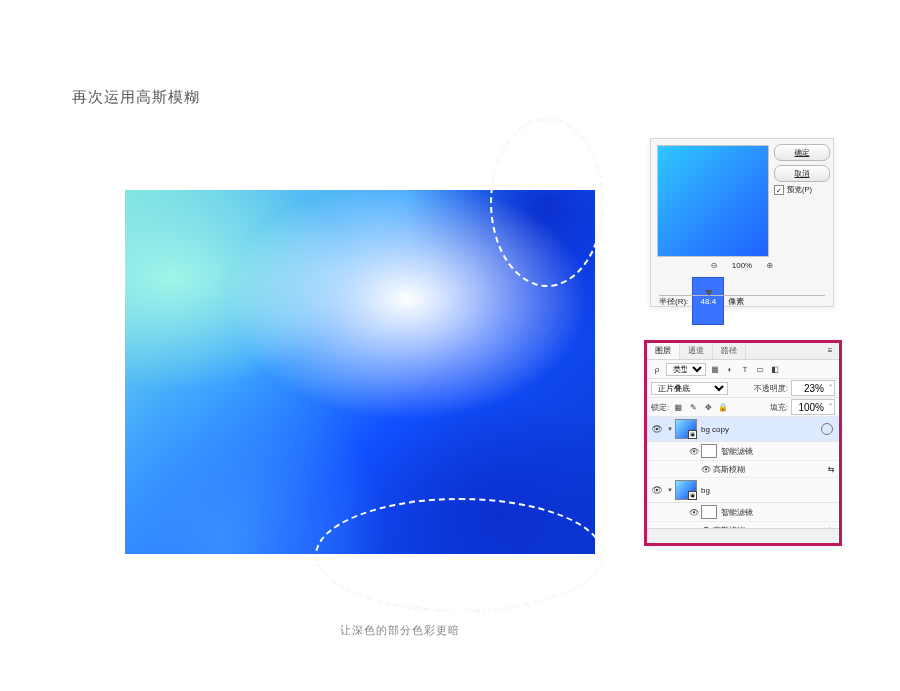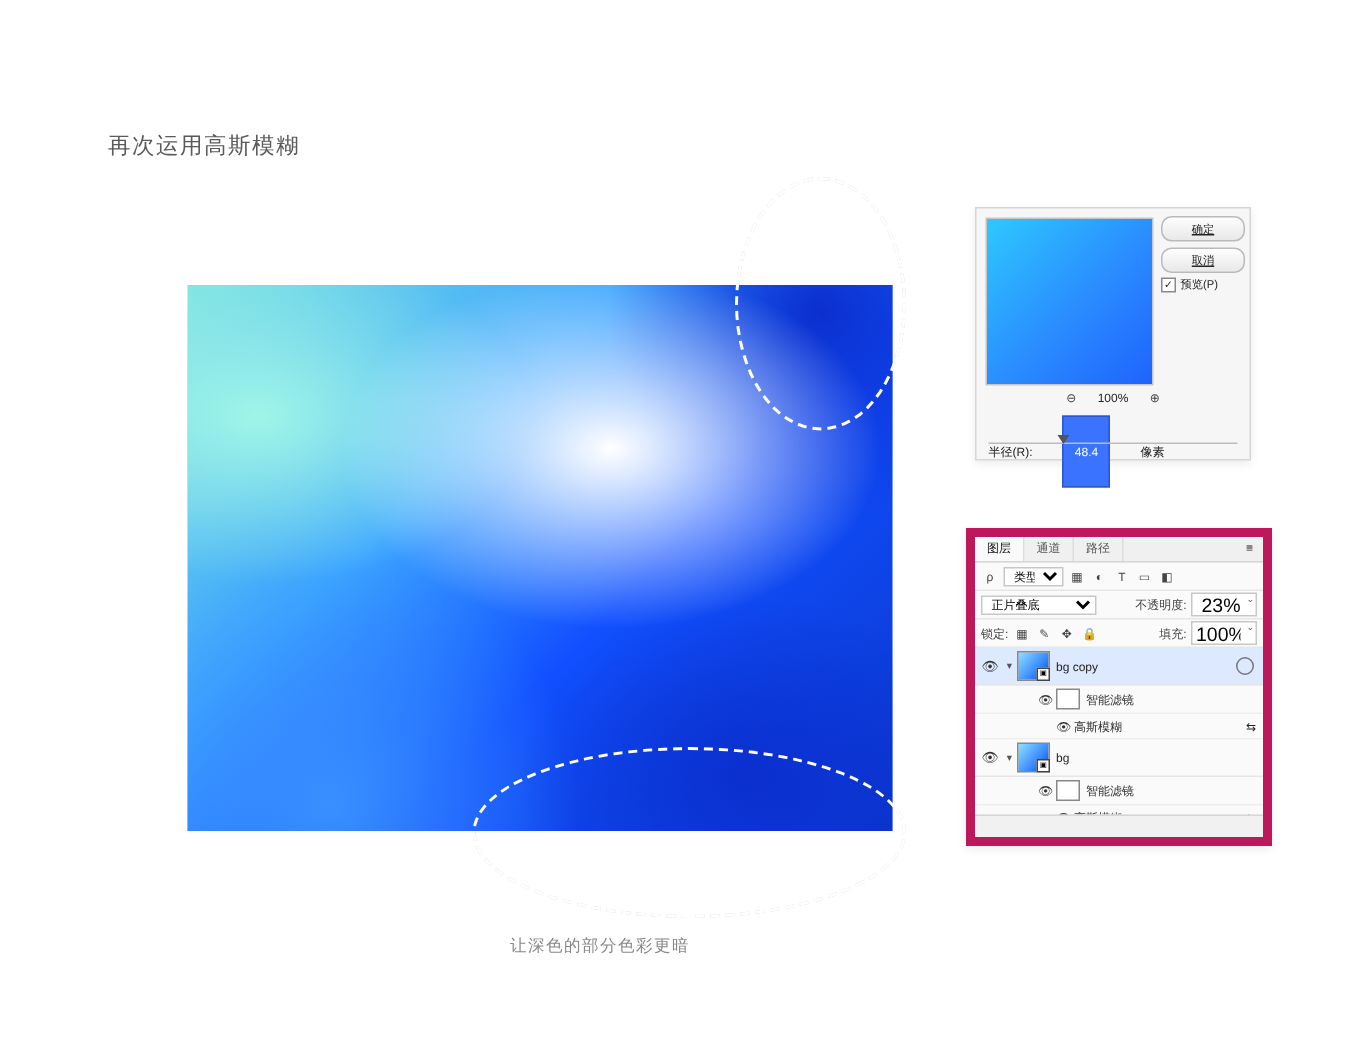--- a/index.html
+++ b/index.html
@@ -104,21 +104,21 @@
   .zoom-row {
     position: absolute;
     top: 122px; left: 0; right: 0;
     text-align: center;
   }
   .zoom-row span { margin: 0 6px; font-size: 8px; vertical-align: middle; }
   .zoom-ico { font-size: 9px; cursor: pointer; color: #444; }
   .radius-row {
     position: absolute;
     top: 138px; left: 8px; right: 8px;
-    display: flex; align-items: center; gap: 20px;
+    display: flex; align-items: center; gap: 4px;
     font-size: 8px;
   }
   .radius-input {
     width: 26px; height: 12px;
     font-size: 8px;
     text-align: center;
     padding: 17px 2px;
     background: #3a73ff; color: #fff;
     border: 1px solid #2a55cc;
   }
@@ -133,26 +133,26 @@
     width: 0; height: 0;
     border-left: 4px solid transparent;
     border-right: 4px solid transparent;
     border-top: 6px solid #555;
     cursor: pointer;
   }
 
   
   .layers-panel {
     position: absolute;
-    top: 352px;
+    top: 340px;
     left: 644px;
     width: 192px;
     height: 200px;
     background: #fafafa;
-    border: 6px solid #be185d;
+    border: 3px solid #be185d;
     box-shadow: 0 2px 6px rgba(0,0,0,.08);
     font-size: 8px;
     color: #222;
   }
   .lp-tabs {
     display: flex;
     height: 16px;
     border-bottom: 1px solid #d6d6d6;
     background: #f0f0f0;
   }
@@ -182,21 +182,21 @@
 
   .lp-row2 {
     display: flex; align-items: center;
     height: 18px; padding: 0 4px;
     border-bottom: 1px solid #e6e6e6;
     gap: 3px;
   }
   .lp-row2 .spacer { flex: 1; }
   .lp-label { font-size: 8px; color: #444; }
   .mini-input {
-    width: 30px; height: 12px; font-size: 13px;
+    width: 30px; height: 12px; font-size: 10px;
     border: 1px solid #c7c7c7; background: #fff;
     text-align: right; padding-right: 10px;
     position: relative;
   }
   .dd { font-size: 6px; color: #555; position: absolute; right: 2px; }
 
   .lp-row3 {
     display: flex; align-items: center;
     height: 18px; padding: 0 4px;
     border-bottom: 1px solid #e6e6e6;

